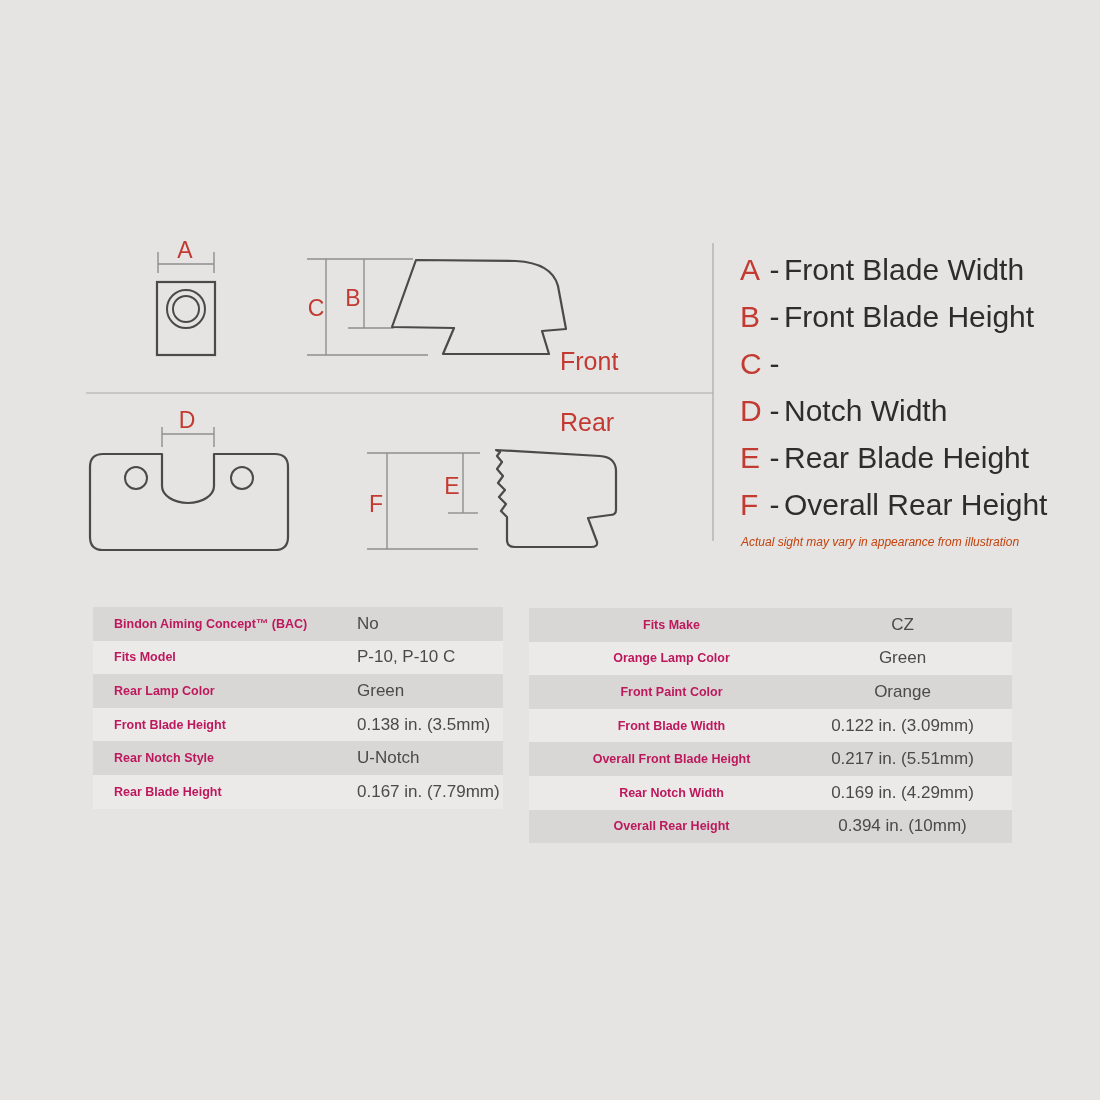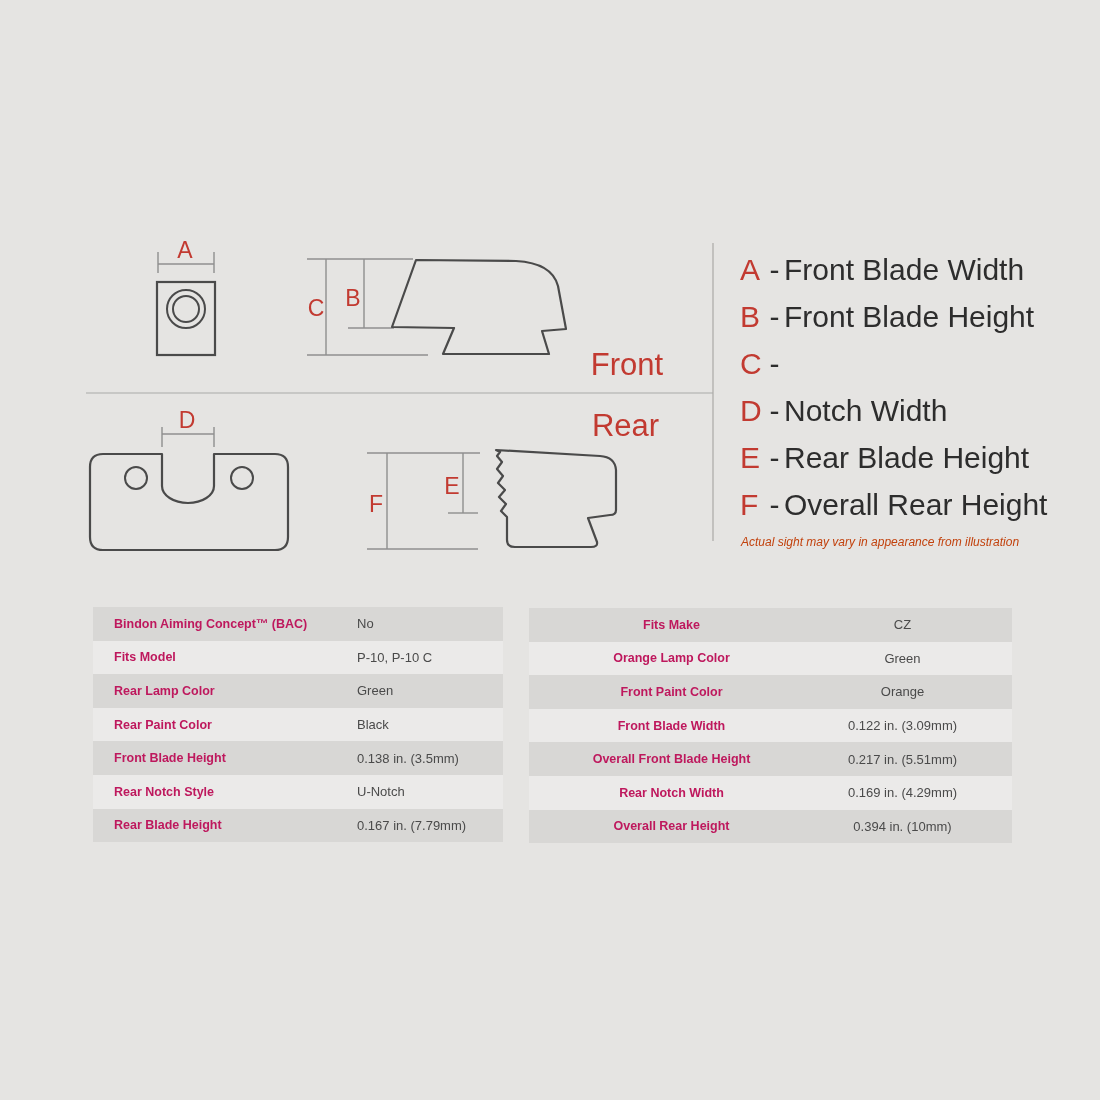--- a/index.html
+++ b/index.html
@@ -8,22 +8,22 @@
     background:#e5e4e2; overflow:hidden;
     font-family:"Liberation Sans", sans-serif;
   }
   svg.diagram { position:absolute; left:0; top:0; }
 
   
   .dim-letter { font-family:"Liberation Sans",sans-serif; font-size:23px; fill:#c23a31; }
 
   
   .view-label {
-    position:absolute; color:#c23a31; font-size:31px; line-height:1;
-    text-align:center; letter-spacing:0px;
+    position:absolute; color:#c23a31; font-size:25px; line-height:1;
+    text-align:left; letter-spacing:0px;
   }
 
   
   .legend { position:absolute; left:740px; top:246px; }
   .legend-row { display:flex; height:47px; align-items:center; font-size:30px; color:#2d2d2d; }
   .legend-letter { color:#c23a31; width:25px; }
   .legend-sep { width:19px; text-align:center; color:#2d2d2d; }
   .legend-label { white-space:nowrap; }
   .disclaimer {
     position:absolute; left:741px; top:535px; width:270px;
@@ -34,21 +34,21 @@
   .spec-table { position:absolute; }
   .spec-table.left  { left:93px;  top:607px; width:410px; }
   .spec-table.right { left:529px; top:608px; width:483px;text-align:center; }
   .spec-row { display:flex; align-items:center; height:33.6px; }
   .spec-row:nth-child(odd)  { background:#d8d7d5; }
   .spec-row:nth-child(even) { background:#ebeae9; }
   .spec-label {
     width:264px; box-sizing:border-box; padding-left:21px;
     font-size:12.5px; font-weight:bold; color:#be185d; white-space:nowrap;
   }
-  .spec-value { flex:1; font-size:13px; color:#4a4a4a; white-space:nowrap; }
+  .spec-value { flex:1; font-size:17px; color:#4a4a4a; white-space:nowrap; }
 </style>
 </head>
 <body>
 
 <div class="stage">
 
   <svg class="diagram" width="1100" height="1100" viewBox="0 0 1100 1100">
 
     <g stroke="#4a4a4a" stroke-width="2.2" fill="none">
       <rect x="157" y="282" width="58" height="73"></rect>
@@ -142,24 +142,20 @@
     </div>
     <div class="spec-row">
       <span class="spec-label">Fits Model</span>
       <span class="spec-value">P-10, P-10 C</span>
     </div>
     <div class="spec-row">
       <span class="spec-label">Rear Lamp Color</span>
       <span class="spec-value">Green</span>
     </div>
     <div class="spec-row">
-      <span class="spec-label">Rear Paint Color</span>
-      <span class="spec-value">Black</span>
-    </div>
-    <div class="spec-row">
       <span class="spec-label">Front Blade Height</span>
       <span class="spec-value">0.138 in. (3.5mm)</span>
     </div>
     <div class="spec-row">
       <span class="spec-label">Rear Notch Style</span>
       <span class="spec-value">U-Notch</span>
     </div>
     <div class="spec-row">
       <span class="spec-label">Rear Blade Height</span>
       <span class="spec-value">0.167 in. (7.79mm)</span>

